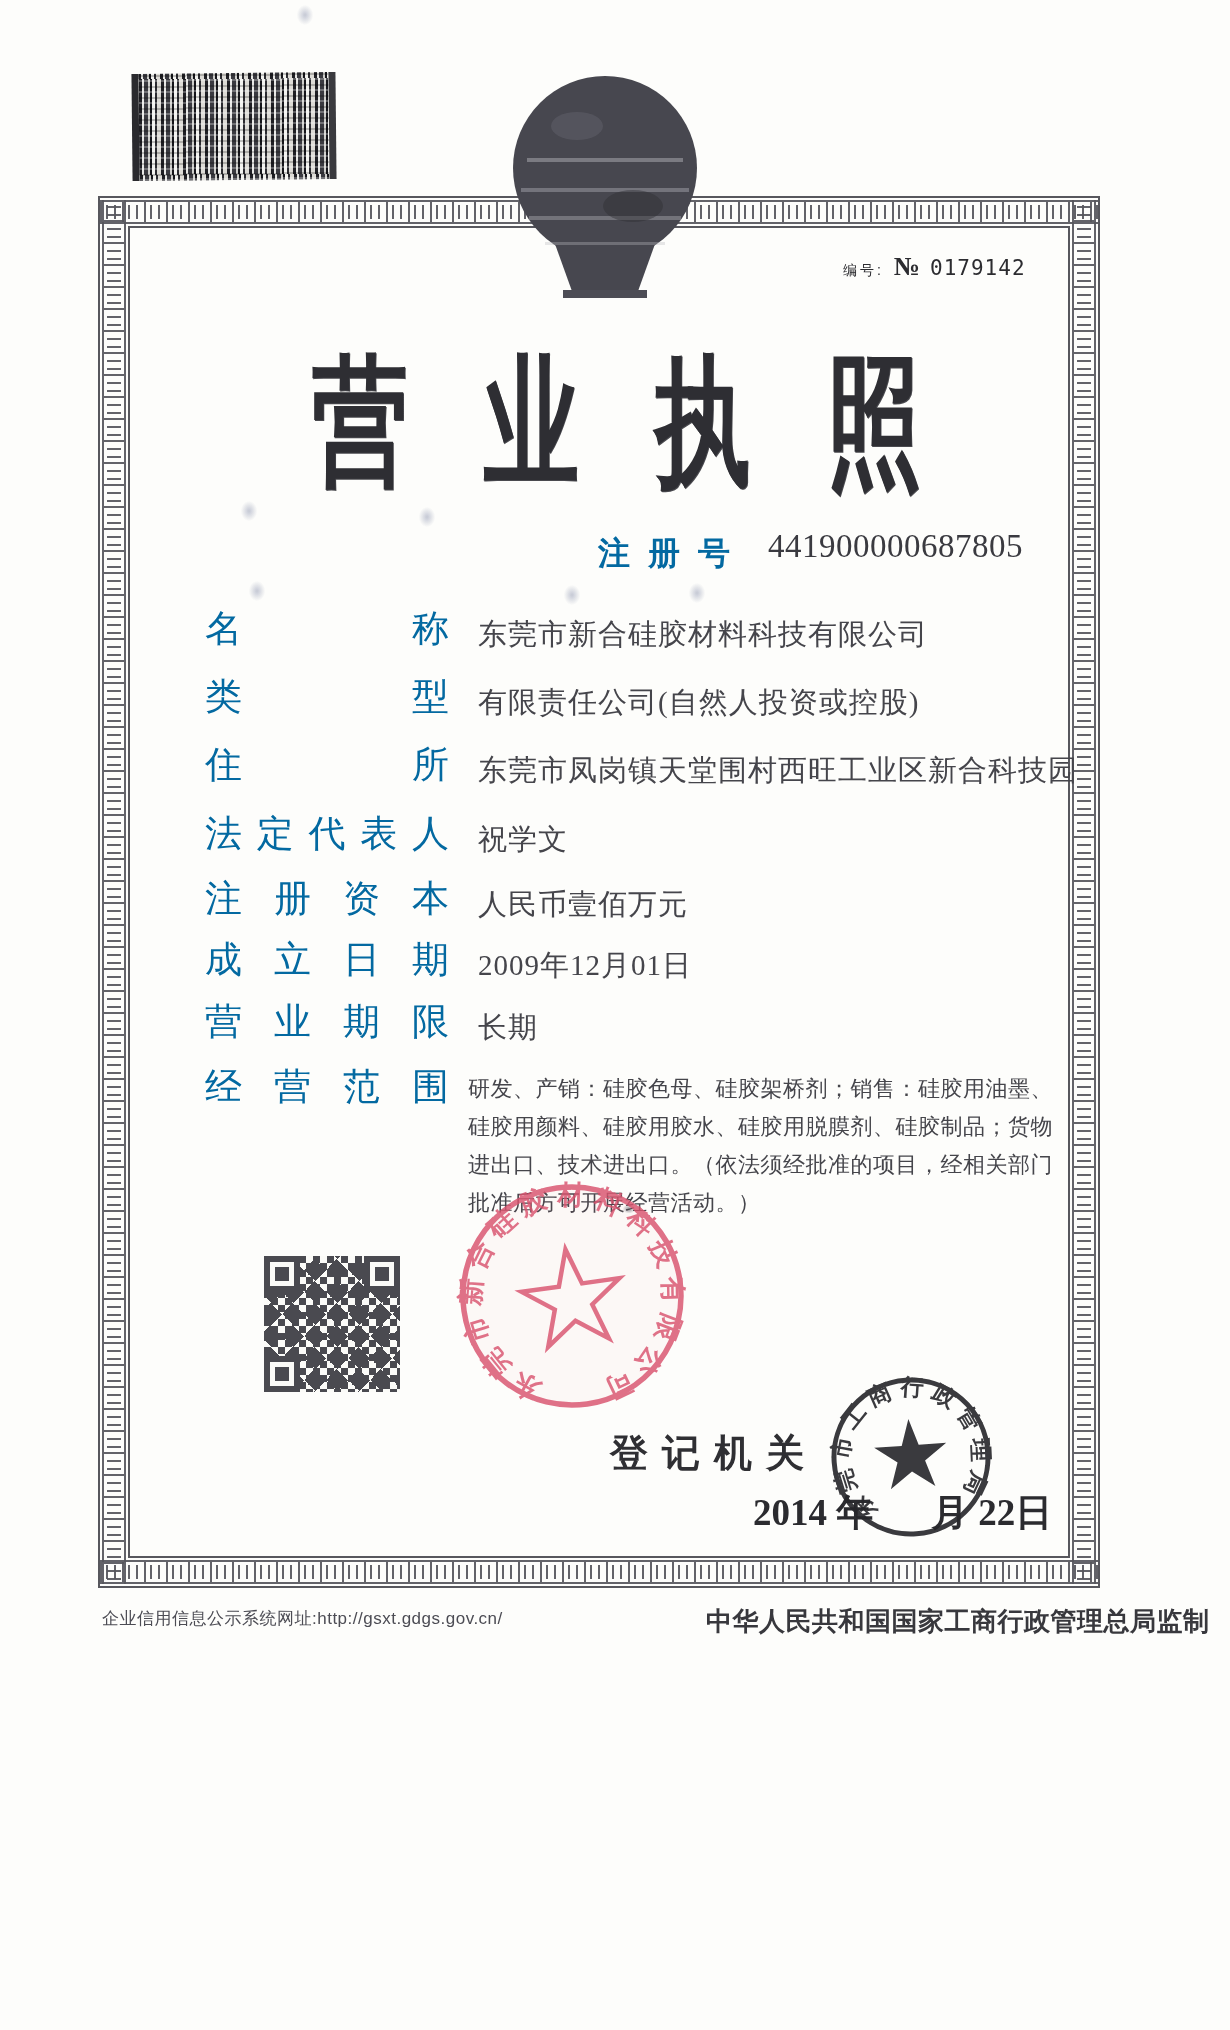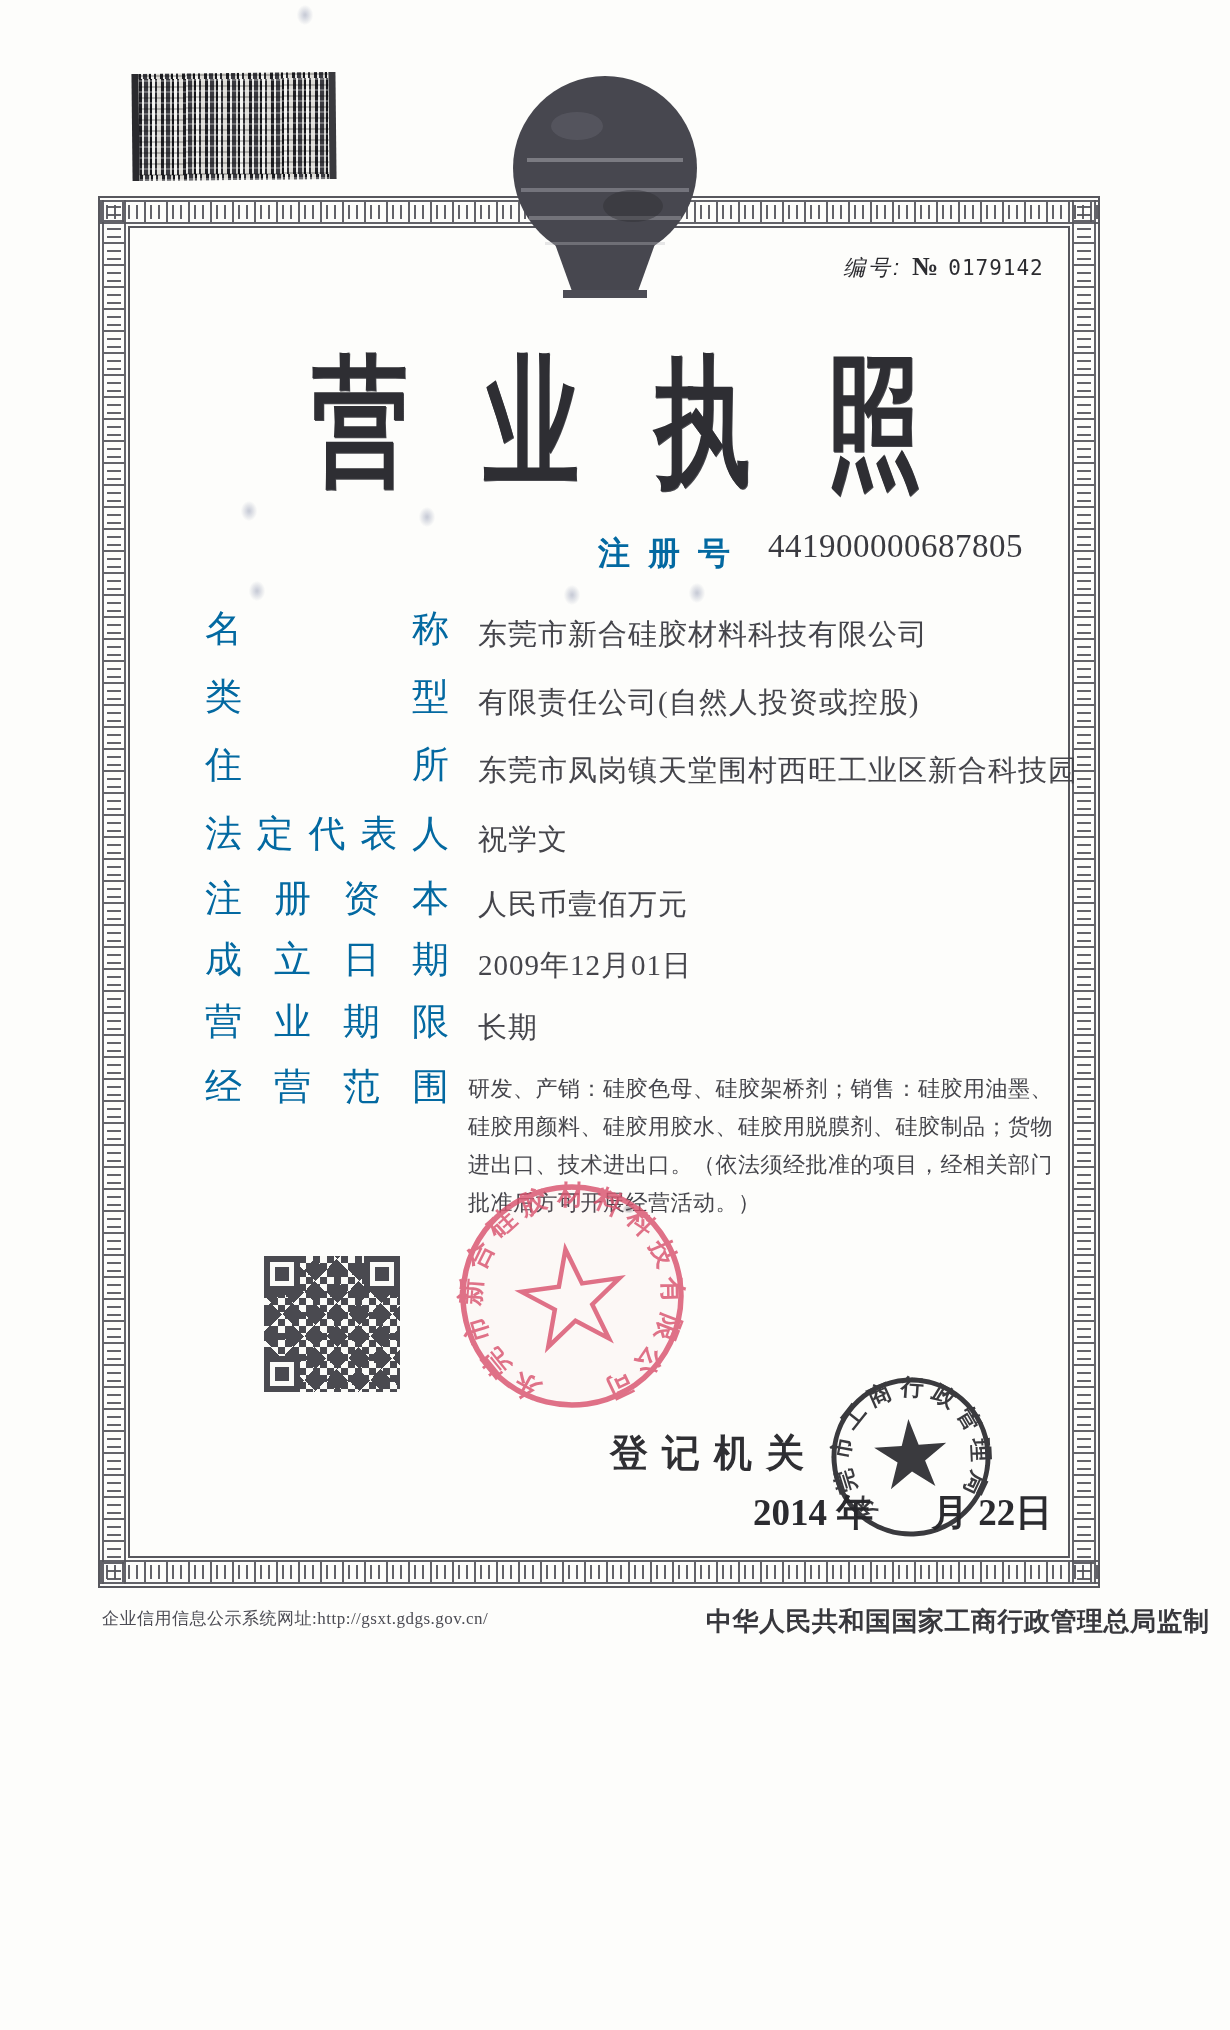--- a/index.html
+++ b/index.html
@@ -44,21 +44,21 @@
       repeating-linear-gradient(0deg,transparent 0 6px,#57575d 6px 8px,transparent 8px 14px,#57575d 14px 16px,transparent 16px 22px),
       linear-gradient(#57575d,#57575d),
       linear-gradient(#57575d,#57575d);
     background-size:100% 22px,58% 22px,2px 100%,2px 100%;
     background-position:0 0,center 0,0 0,100% 0;
     background-repeat:repeat-y,repeat-y,no-repeat,no-repeat;
   }
   .band.left{left:4px;} .band.right{right:4px;}
   
   .serial{position:absolute;left:843px;top:252px;z-index:5;white-space:nowrap;color:#2c2c30;}
-  .serial .cn{font-size:22px;letter-spacing:3px;font-style:italic;}
+  .serial .cn{font-size:14px;letter-spacing:3px;}
   .serial .nomark{font-family:"Liberation Serif",serif;font-weight:bold;font-size:26px;margin-left:10px;}
   .serial .num{font-family:"DejaVu Sans Mono",monospace;font-size:21px;margin-left:10px;letter-spacing:1px;}
   
   .title-wrap{position:absolute;left:98px;top:348px;width:1002px;text-align:center;z-index:5;}
   .title{
     display:inline-block;font-size:140px;line-height:1.05;font-weight:900;
     letter-spacing:112px;margin-right:-112px;transform:scaleX(0.68);transform-origin:center;
     color:#2e2e33;text-shadow:1px 1px 0 #4a4a4f;white-space:nowrap;
   }
   
@@ -92,21 +92,21 @@
   .finder.tl{left:6px;top:6px;} .finder.tr{right:6px;top:6px;} .finder.bl{left:6px;bottom:6px;}
   
   .company-seal{position:absolute;left:447px;top:1171px;z-index:7;opacity:.82;transform:rotate(-8deg);}
   .registry-seal{position:absolute;left:821px;top:1367px;z-index:7;opacity:.9;transform:rotate(-4deg);}
   svg text{font-family:"Liberation Serif",serif;font-weight:700;}
   
   .registrar{position:absolute;left:610px;top:1428px;z-index:5;font-size:38px;font-weight:700;letter-spacing:14px;color:#2f2f33;font-family:"Liberation Serif",serif;white-space:nowrap;}
   .issue-date{position:absolute;left:753px;top:1488px;z-index:5;font-size:37px;font-weight:700;color:#2b2b2f;font-family:"Liberation Serif",serif;white-space:nowrap;}
   .issue-date .m{margin-left:58px;} .issue-date .d{margin-left:10px;}
   
-  .footer-left{position:absolute;left:102px;top:1607px;z-index:5;font-family:Liberation Serif, serif;font-size:17px;color:#4c4c54;letter-spacing:0.5px;}
+  .footer-left{position:absolute;left:102px;top:1607px;z-index:5;font-family:Liberation Sans, sans-serif;font-size:17px;color:#4c4c54;letter-spacing:0.5px;}
   .footer-right{position:absolute;left:706px;top:1604px;z-index:5;font-family:"Liberation Serif",serif;font-weight:700;font-size:26px;color:#38383d;letter-spacing:0.5px;}
   
   .smudge{position:absolute;width:18px;height:22px;z-index:2;
     background:radial-gradient(ellipse at center,rgba(105,115,150,.38),rgba(105,115,150,0) 65%);
     filter:blur(0.5px);}
   .smudge.dark{background:radial-gradient(ellipse at center,rgba(60,60,70,.55),rgba(60,60,70,0) 65%);width:14px;height:10px;}
 </style>
 </head>
 <body>
 

